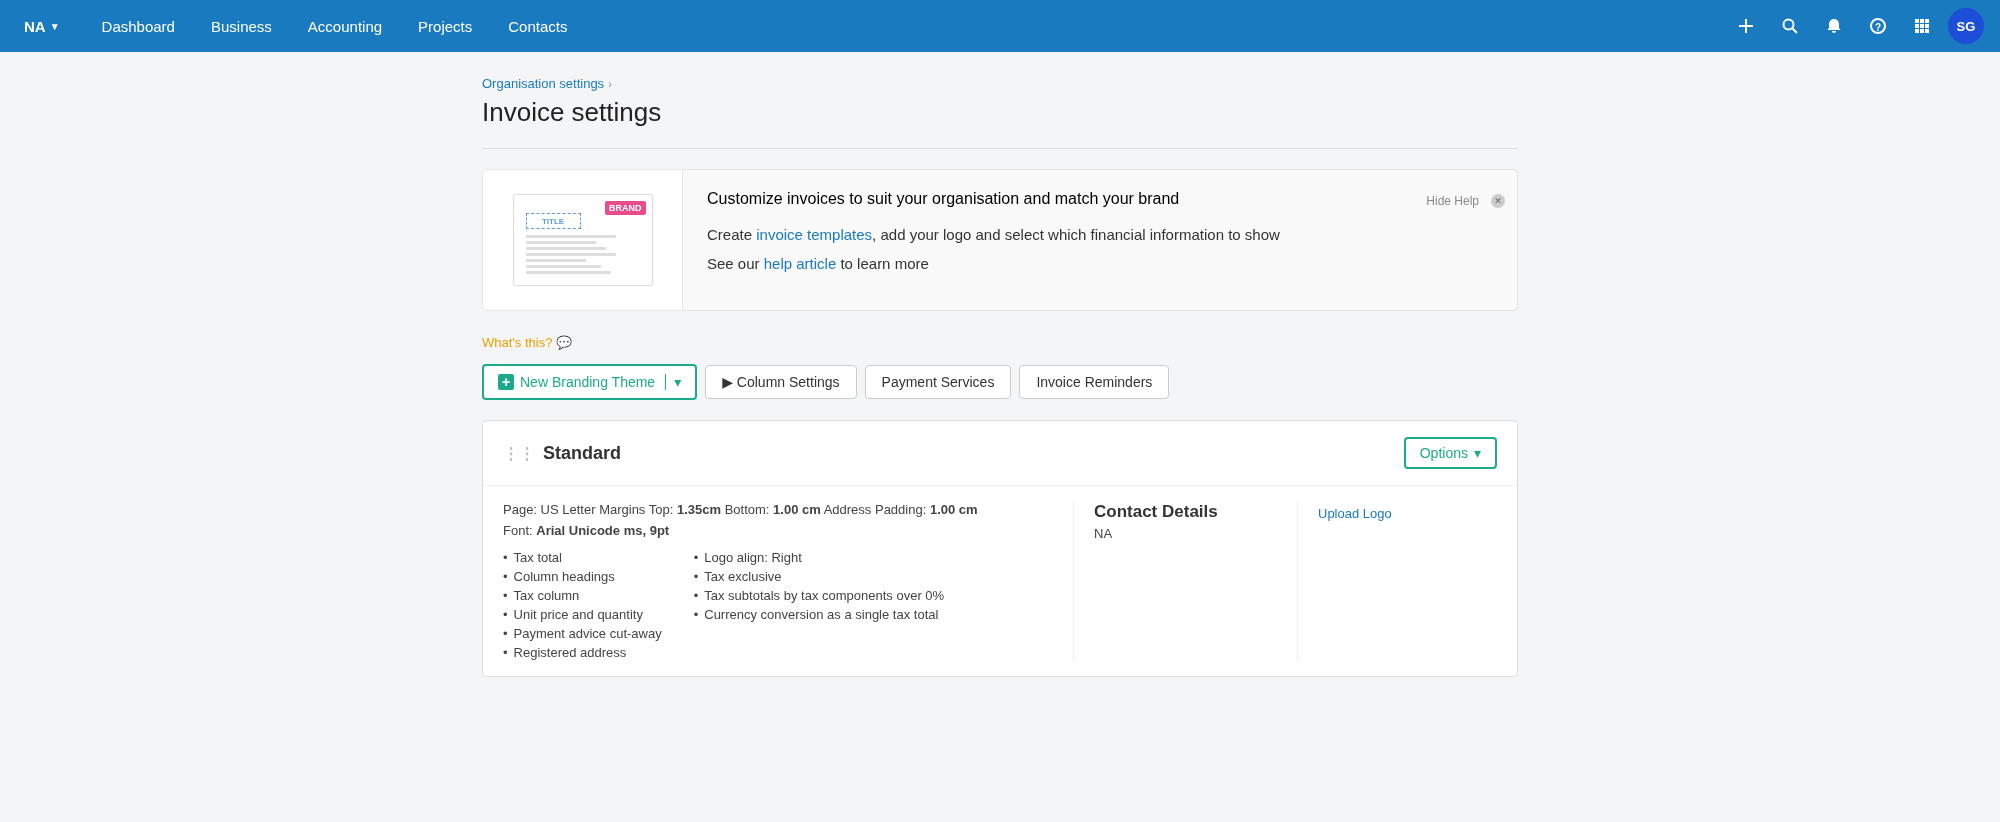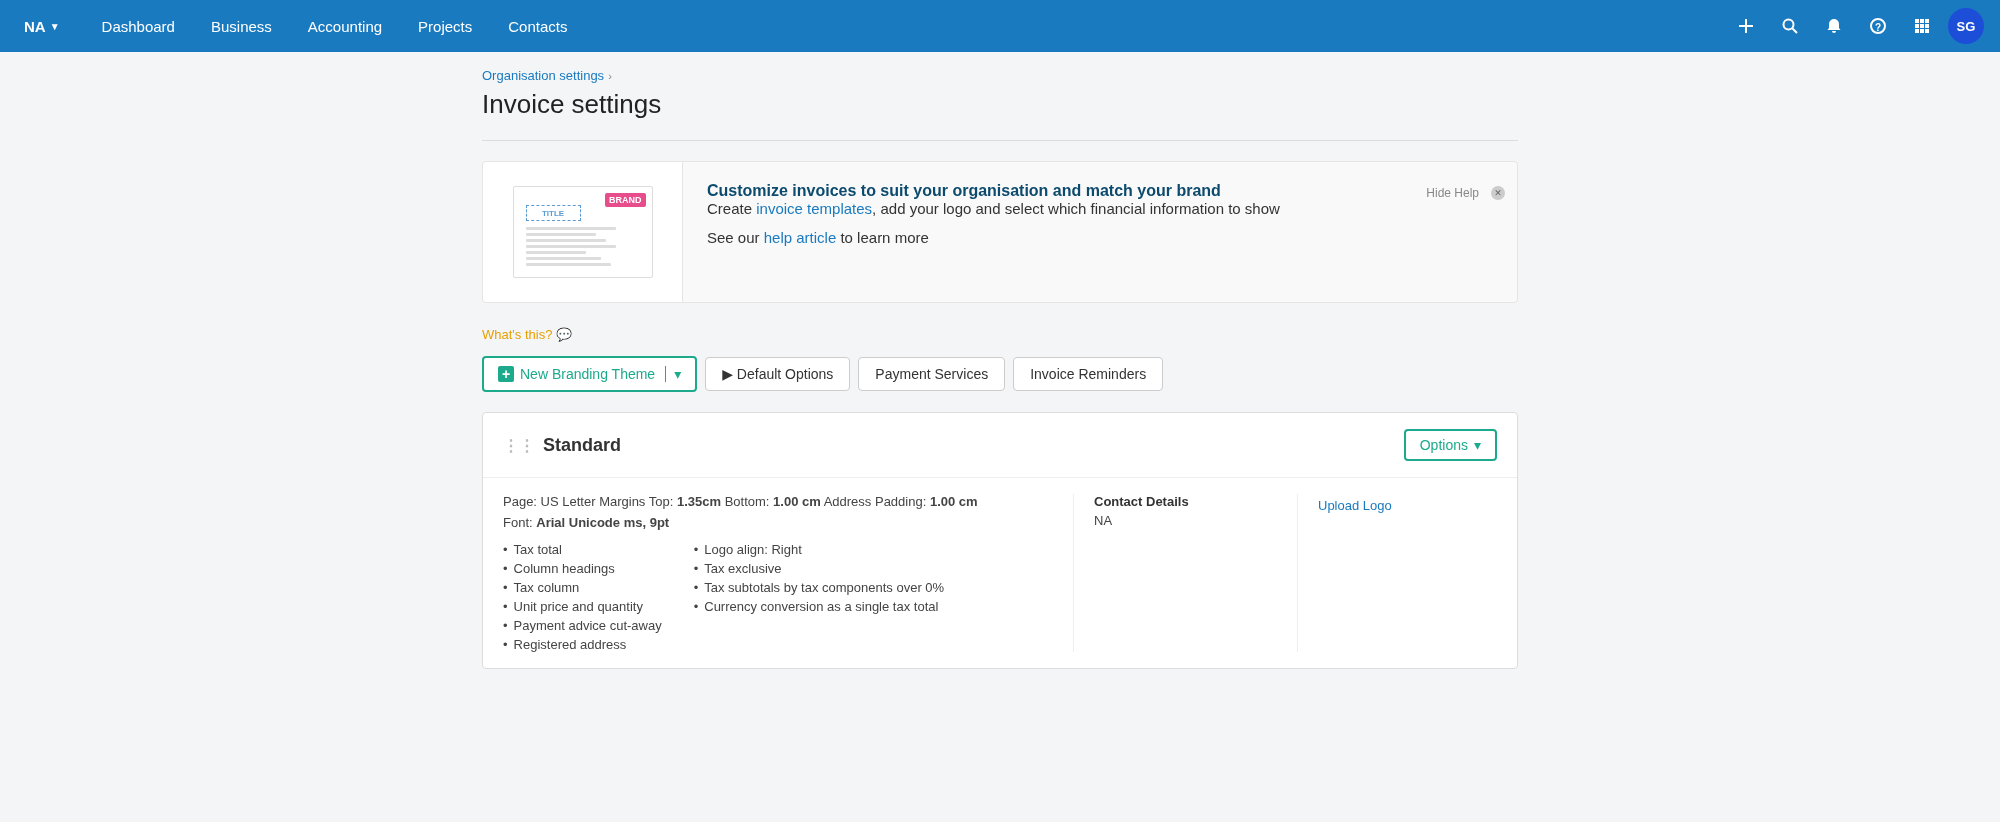--- a/index.html
+++ b/index.html
@@ -73,21 +73,21 @@
       font-weight: bold;
       font-size: 13px;
       color: #fff;
       cursor: pointer;
     }
 
     
     .page {
       max-width: 1100px;
       margin: 0 auto;
-      padding: 16px 32px;
+      padding: 24px 32px;
     }
 
     
     .breadcrumb {
       font-size: 13px;
       color: #1a7abf;
       margin-bottom: 6px;
       display: flex;
       align-items: center;
       gap: 4px;
@@ -177,23 +177,22 @@
       border-radius: 1px;
       margin-bottom: 3px;
     }
 
     .help-panel-content {
       padding: 20px 24px;
       flex: 1;
     }
     .help-text-main {
       font-size: 16px;
-      color: #0c4a6e;
-      margin-bottom: 0;
-      font-weight: bold;
+      color: #000000;
+      margin-bottom: 18px;
     }
     .help-text-secondary {
       font-size: 15px;
       color: #333;
       margin-bottom: 12px;
     }
     .help-text-third {
       font-size: 15px;
       color: #333;
     }
@@ -354,21 +353,21 @@
       gap: 4px;
     }
     .bullet { color: #444; margin-right: 2px; }
 
     .standard-contact {
       width: 200px;
       border-left: 1px solid #eee;
       padding-left: 20px;
     }
     .contact-label {
-      font-size: 13px;
+      font-size: 17px;
       font-weight: bold;
       color: #333;
       margin-bottom: 4px;
     }
     .contact-value {
       font-size: 13px;
       color: #444;
     }
 
     .standard-logo {
@@ -490,21 +489,21 @@
   </div>
 
   <div class="action-buttons">
     <button class="btn-primary-outline">
       <div class="plus-icon">+</div>
       <span>New Branding Theme</span>
       <span class="dropdown-arrow">▾</span>
     </button>
     <button class="btn-outline">
       <span>▶</span>
-      <span>Default Options</span>
+      <span>Column Settings</span>
     </button>
     <button class="btn-outline">
       <span>Payment Services</span>
     </button>
     <button class="btn-outline">
       <span>Invoice Reminders</span>
     </button>
   </div>
 
   <div class="standard-card">

